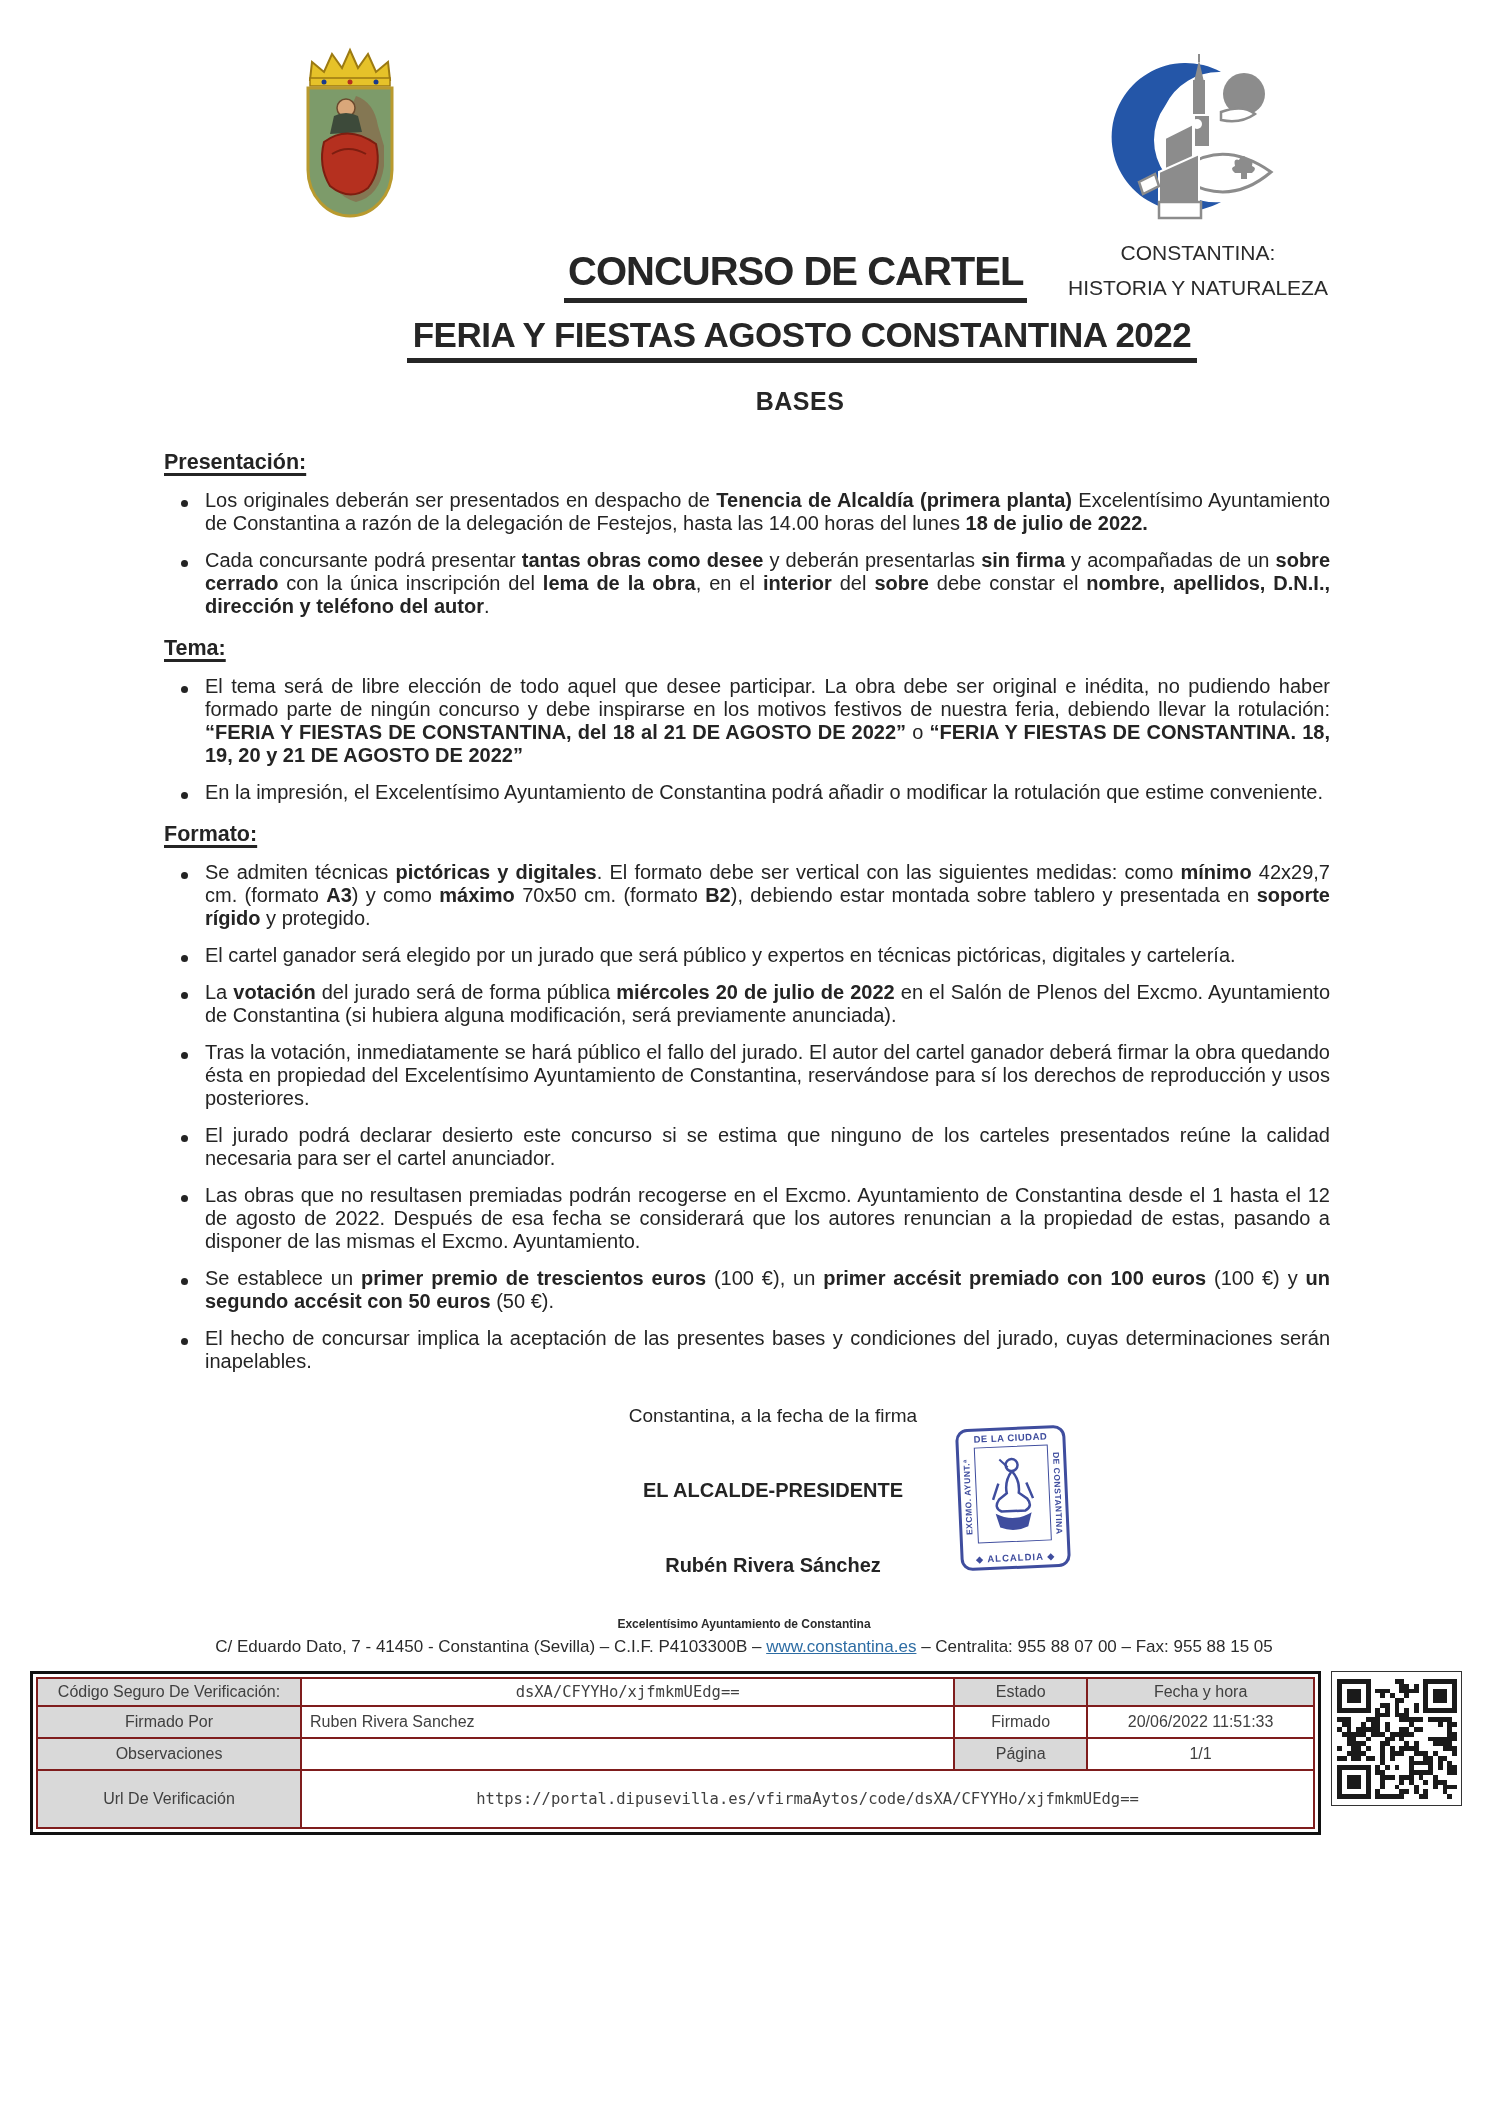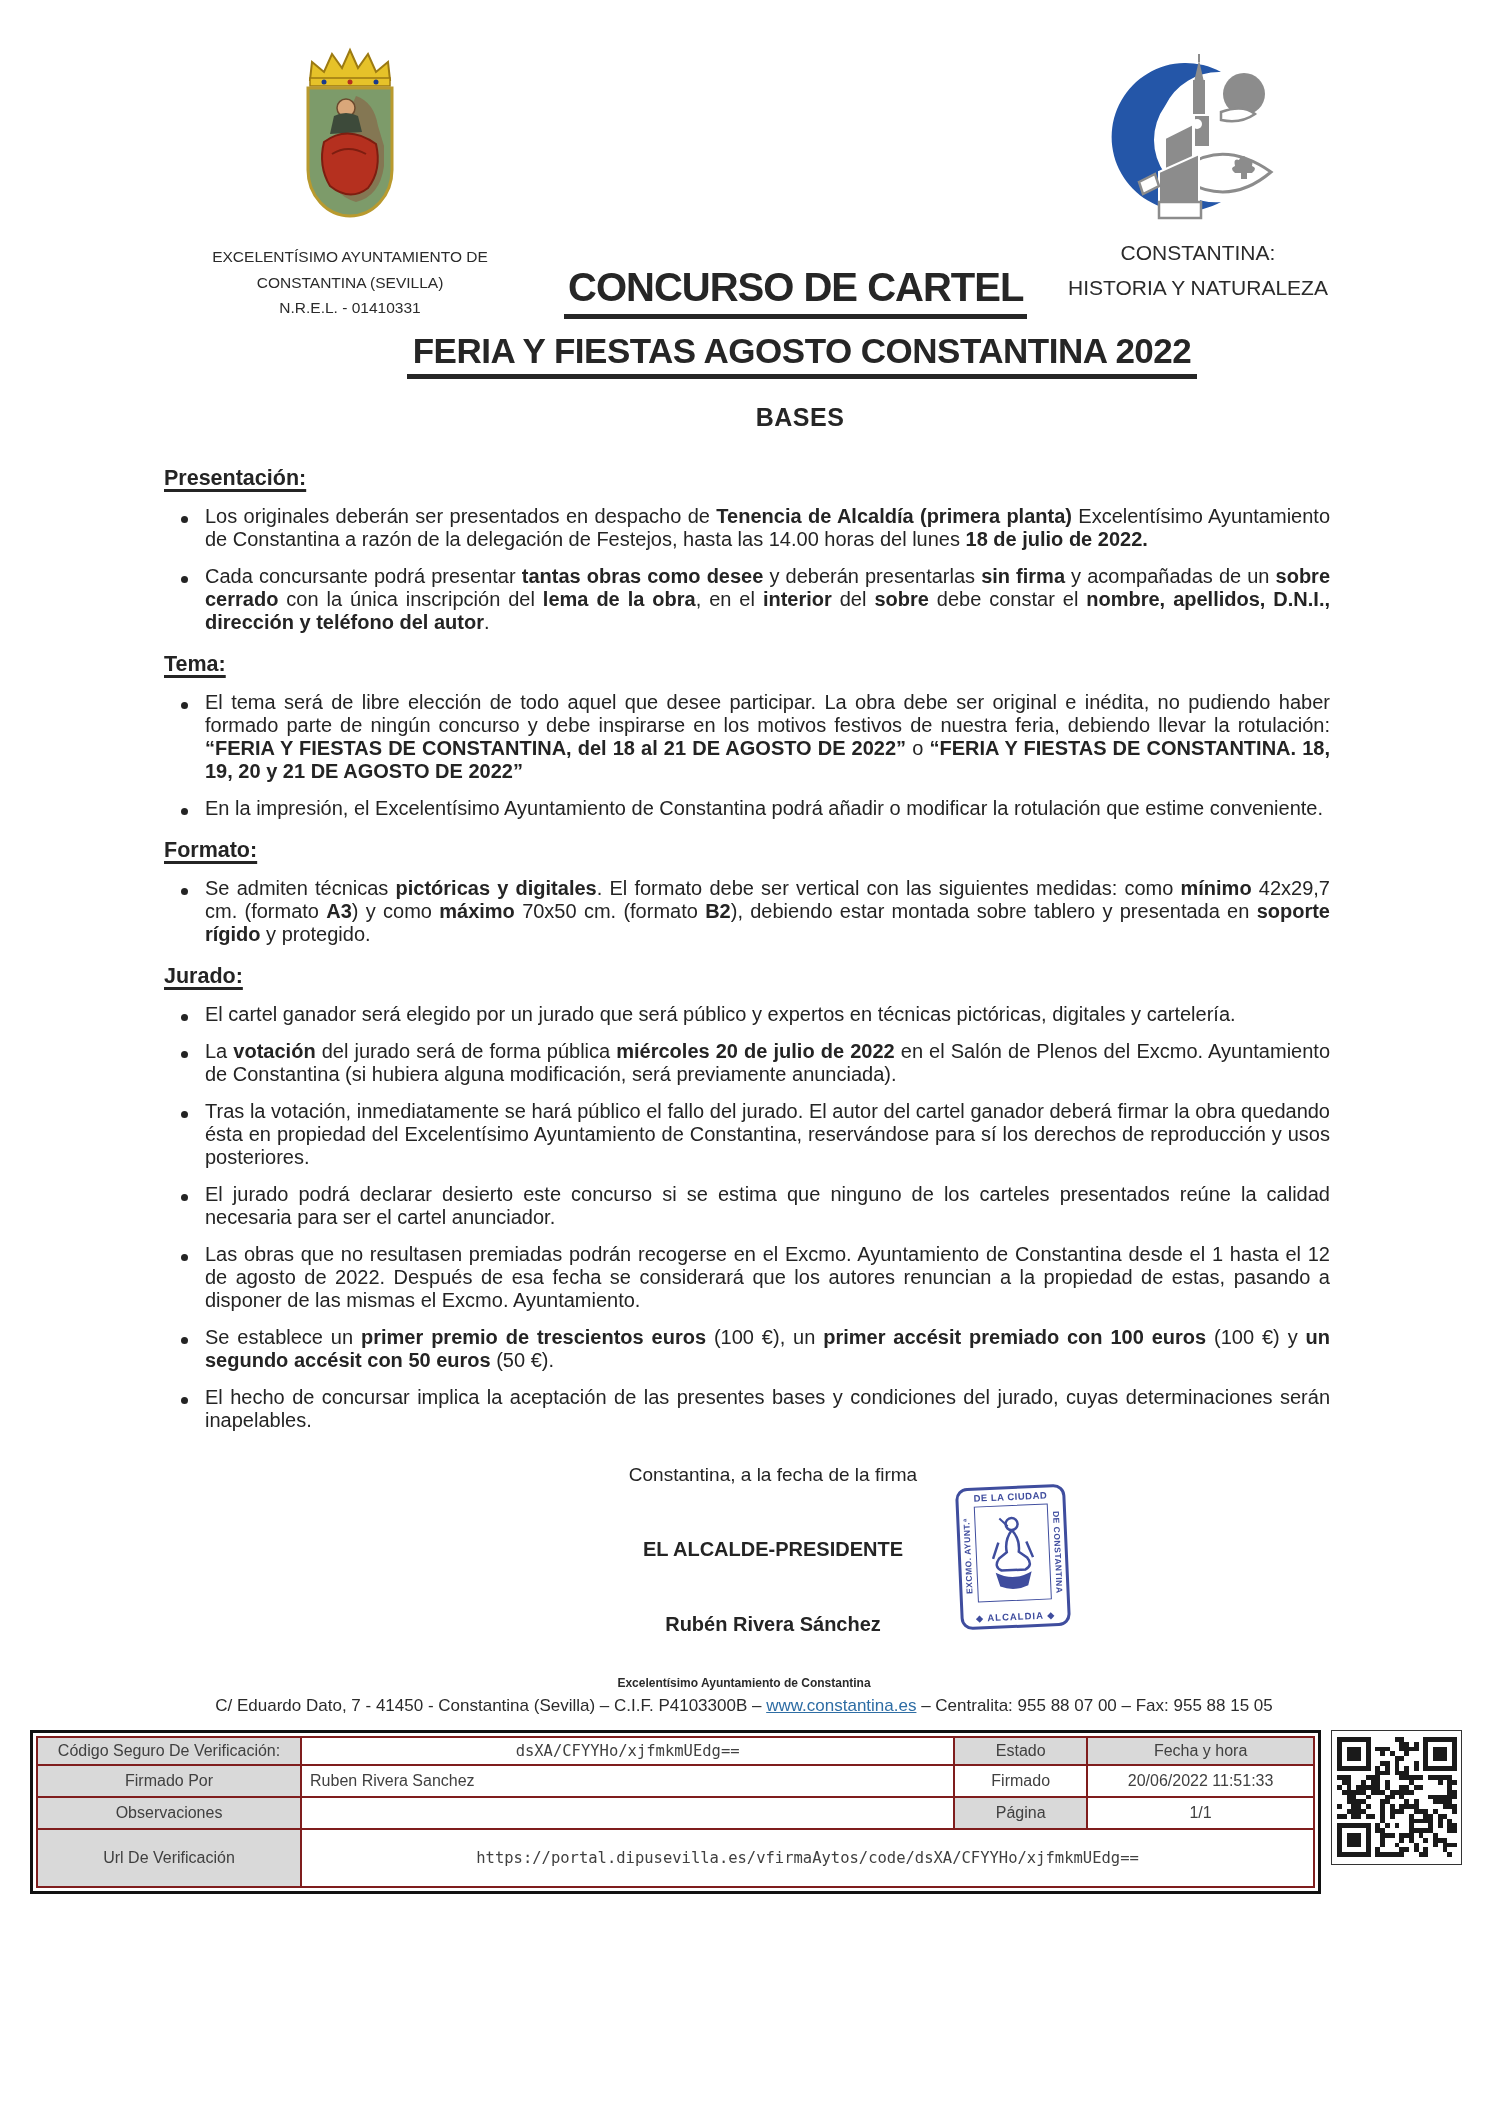--- a/index.html
+++ b/index.html
@@ -103,25 +103,20 @@
 
         <path d="M14,42 h84 v82 a42,46 0 0 1 -84,0 z" fill="#7d9b6a" stroke="#b99a2e" stroke-width="3"></path>
         <path d="M62,50 q18,6 22,30 l6,20 v20 q-4,30 -28,36 q-26,-8 -30,-38 z" fill="#8a5a40" opacity="0.55"></path>
 
         <circle cx="52" cy="62" r="9" fill="#d9a77a" stroke="#6b4a2e" stroke-width="1.5"></circle>
         <path d="M40,70 q12,-6 24,0 l4,16 -32,2 z" fill="#3d4a3a"></path>
 
         <path d="M30,96 q24,-18 52,2 q6,26 -8,44 q-18,14 -38,-2 q-12,-20 -6,-44 z" fill="#b5301f" stroke="#7d1d10" stroke-width="2"></path>
         <path d="M38,108 q16,-10 34,0" fill="none" stroke="#7d1d10" stroke-width="2"></path>
       </svg>
-      <div class="org-lines">
-        <div>EXCELENTÍSIMO AYUNTAMIENTO DE</div>
-        <div>CONSTANTINA (SEVILLA)</div>
-        <div>N.R.E.L. - 01410331</div>
-      </div>
     </div>
 
     <div class="hdr-center">
       <div class="doc-title">CONCURSO DE CARTEL</div>
     </div>
 
     <div class="hdr-right">
 
       <svg class="clogo" width="190" height="170" viewBox="0 0 190 170">
 
@@ -176,21 +171,20 @@
           <li><span>En la impresión, el Excelentísimo Ayuntamiento de Constantina podrá añadir o modificar la rotulación que estime conveniente.</span></li>
         </ul>
       </section>
       <section class="sec">
         <h2>Formato:</h2>
         <ul>
           <li><span>Se admiten técnicas </span><span class="b">pictóricas y digitales</span><span>. El formato debe ser vertical con las siguientes medidas: como </span><span class="b">mínimo</span><span> 42x29,7 cm. (formato </span><span class="b">A3</span><span>) y como </span><span class="b">máximo</span><span> 70x50 cm. (formato </span><span class="b">B2</span><span>), debiendo estar montada sobre tablero y presentada en </span><span class="b">soporte rígido</span><span> y protegido.</span></li>
         </ul>
       </section>
       <section class="sec">
-        <h2>Jurado:</h2>
         <ul>
           <li><span>El cartel ganador será elegido por un jurado que será público y expertos en técnicas pictóricas, digitales y cartelería.</span></li>
           <li><span>La </span><span class="b">votación</span><span> del jurado será de forma pública </span><span class="b">miércoles 20 de julio de 2022</span><span> en el Salón de Plenos del Excmo. Ayuntamiento de Constantina (si hubiera alguna modificación, será previamente anunciada).</span></li>
           <li><span>Tras la votación, inmediatamente se hará público el fallo del jurado. El autor del cartel ganador deberá firmar la obra quedando ésta en propiedad del Excelentísimo Ayuntamiento de Constantina, reservándose para sí los derechos de reproducción y usos posteriores.</span></li>
           <li><span>El jurado podrá declarar desierto este concurso si se estima que ninguno de los carteles  presentados reúne la calidad necesaria para ser el cartel anunciador.</span></li>
           <li><span>Las obras que no resultasen premiadas podrán recogerse en el Excmo. Ayuntamiento de Constantina desde el 1 hasta el 12 de agosto de 2022. Después de esa fecha se considerará que los autores renuncian a la propiedad de estas, pasando a disponer de las mismas el Excmo. Ayuntamiento.</span></li>
         </ul>
       </section>
       <section class="sec">
         <ul>

